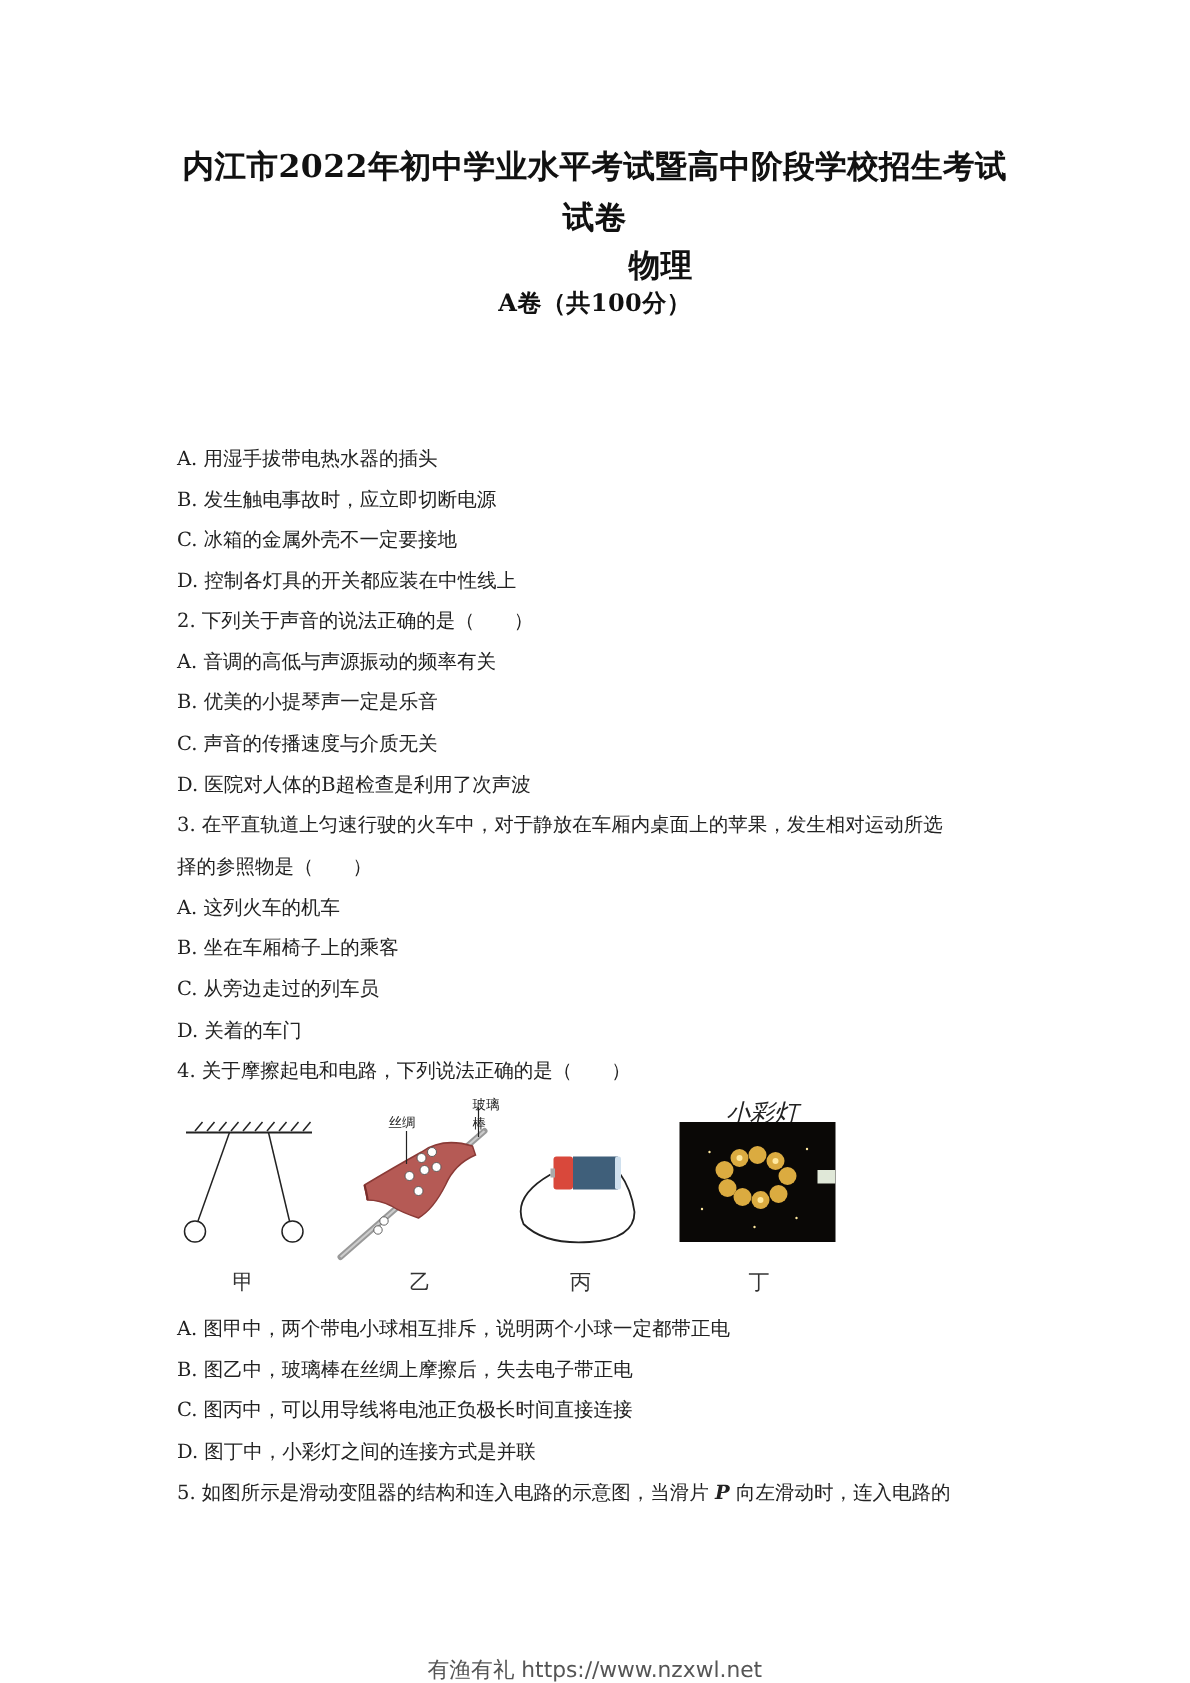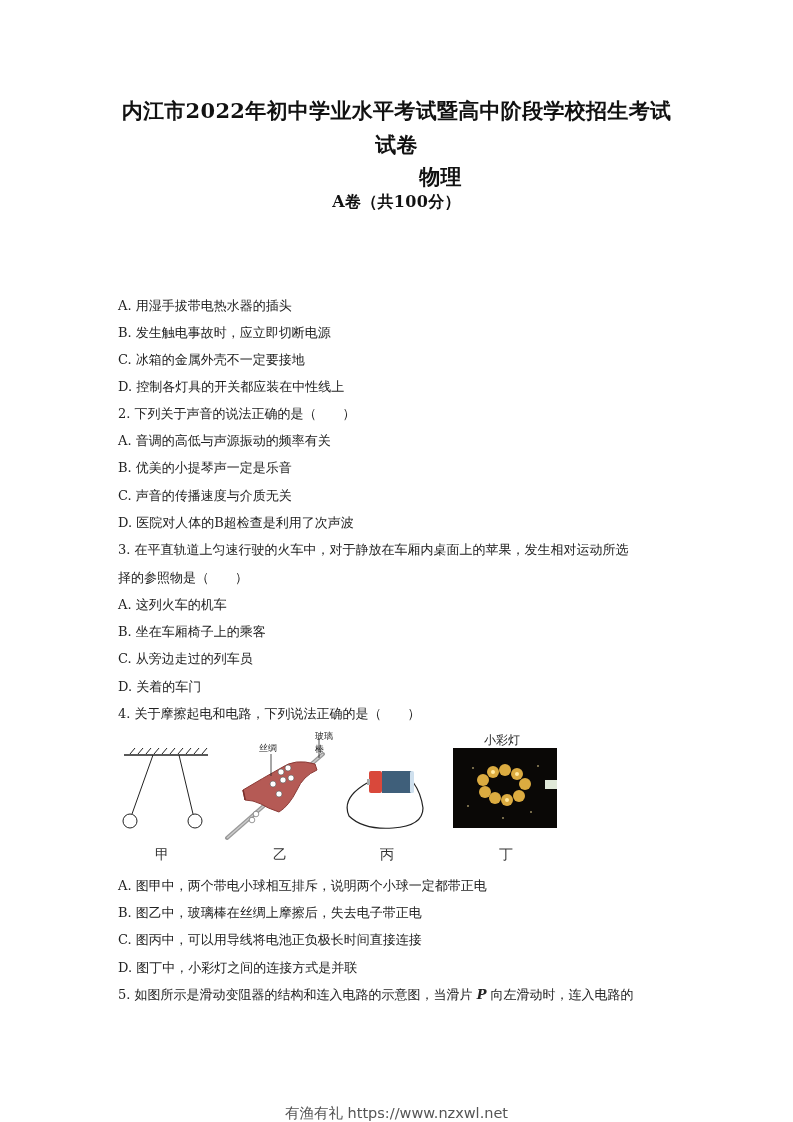--- a/index.html
+++ b/index.html
@@ -107,21 +107,21 @@
       <svg width="95" height="90" viewBox="0 0 95 90">
         <path d="M24 35 Q-2 50 6 68 Q20 82 50 80 Q80 78 80 60 Q78 45 70 34" fill="none" stroke="#222" stroke-width="1.2"></path>
         <rect x="26" y="23" width="13" height="22" fill="#d9483b" rx="2"></rect>
         <rect x="39" y="23" width="30" height="22" fill="#3f5f7a"></rect>
         <rect x="67" y="23" width="4" height="22" fill="#cfe0ee" rx="1.5"></rect>
         <rect x="24" y="31" width="3" height="6" fill="#aaa"></rect>
       </svg>
     </div>
     <div class="figlabel" style="left:265px">丙</div>
 
-    <div class="small" style="position:absolute; left:369px; top:4px; font-size:12px;">小彩灯</div>
+    <div class="small" style="position:absolute; left:369px; top:4px; font-size:16px;font-style:italic;">小彩灯</div>
     <div class="fig" style="left:338px; top:20px; width:104px; height:80px; background:#0a0806;">
       <svg width="104" height="80" viewBox="0 0 104 80">
         <g fill="#e7b444" opacity="0.95">
           <circle cx="30" cy="32" r="6"></circle>
             <circle cx="40" cy="24" r="6"></circle>
             <circle cx="52" cy="22" r="6"></circle>
           <circle cx="64" cy="26" r="6"></circle>
             <circle cx="72" cy="36" r="6"></circle>
             <circle cx="66" cy="48" r="6"></circle>
           <circle cx="54" cy="52" r="6"></circle>

